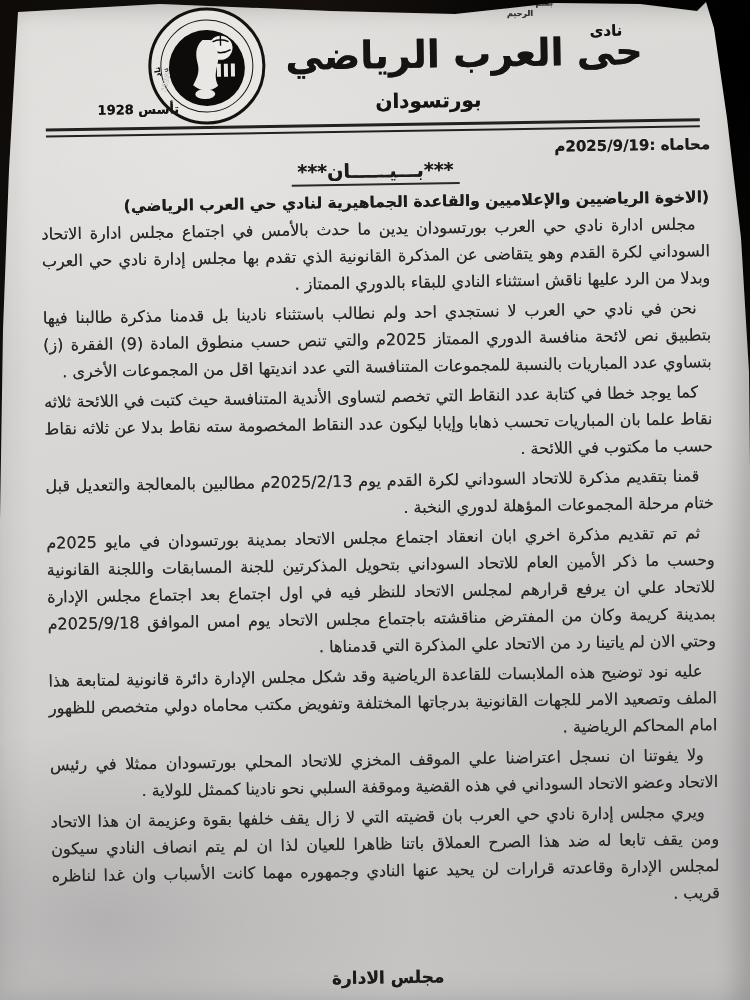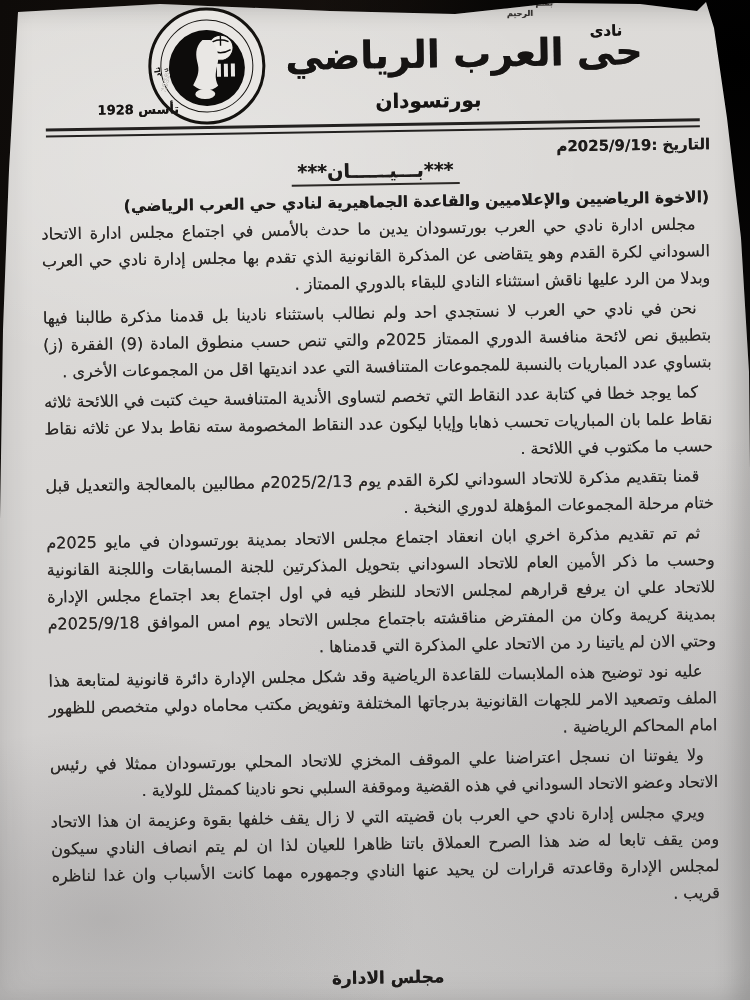--- a/index.html
+++ b/index.html
@@ -90,21 +90,21 @@
           <ellipse cx="58" cy="88" rx="10" ry="5" fill="#e9e7e4"></ellipse>
           <text x="18" y="68" font-size="7" fill="#efede9" font-weight="bold" transform="rotate(-75 20 64)">1928</text>
         </svg>
       </div>
       <div class="founded">تأسس 1928</div>
     </div>
 
     <div class="rule"></div>
 
     <div class="date-row">
-      <span>التاريخ :</span><span>2025/9/19م</span>
+      <span>محاماه :</span><span>2025/9/19م</span>
     </div>
 
     <div class="title-row">
       <span class="title-text">***بـــيــــــان***</span>
     </div>
 
     <div class="addressee">(الاخوة الرياضيين والإعلاميين والقاعدة الجماهيرية لنادي حي العرب الرياضي)</div>
 
     <section class="body-text">
       <p>مجلس ادارة نادي حي العرب بورتسودان يدين ما حدث بالأمس في اجتماع مجلس ادارة الاتحاد السوداني لكرة القدم وهو يتقاضى عن المذكرة القانونية الذي تقدم بها مجلس إدارة نادي حي العرب وبدلا من الرد عليها ناقش استثناء النادي للبقاء بالدوري الممتاز .</p>

